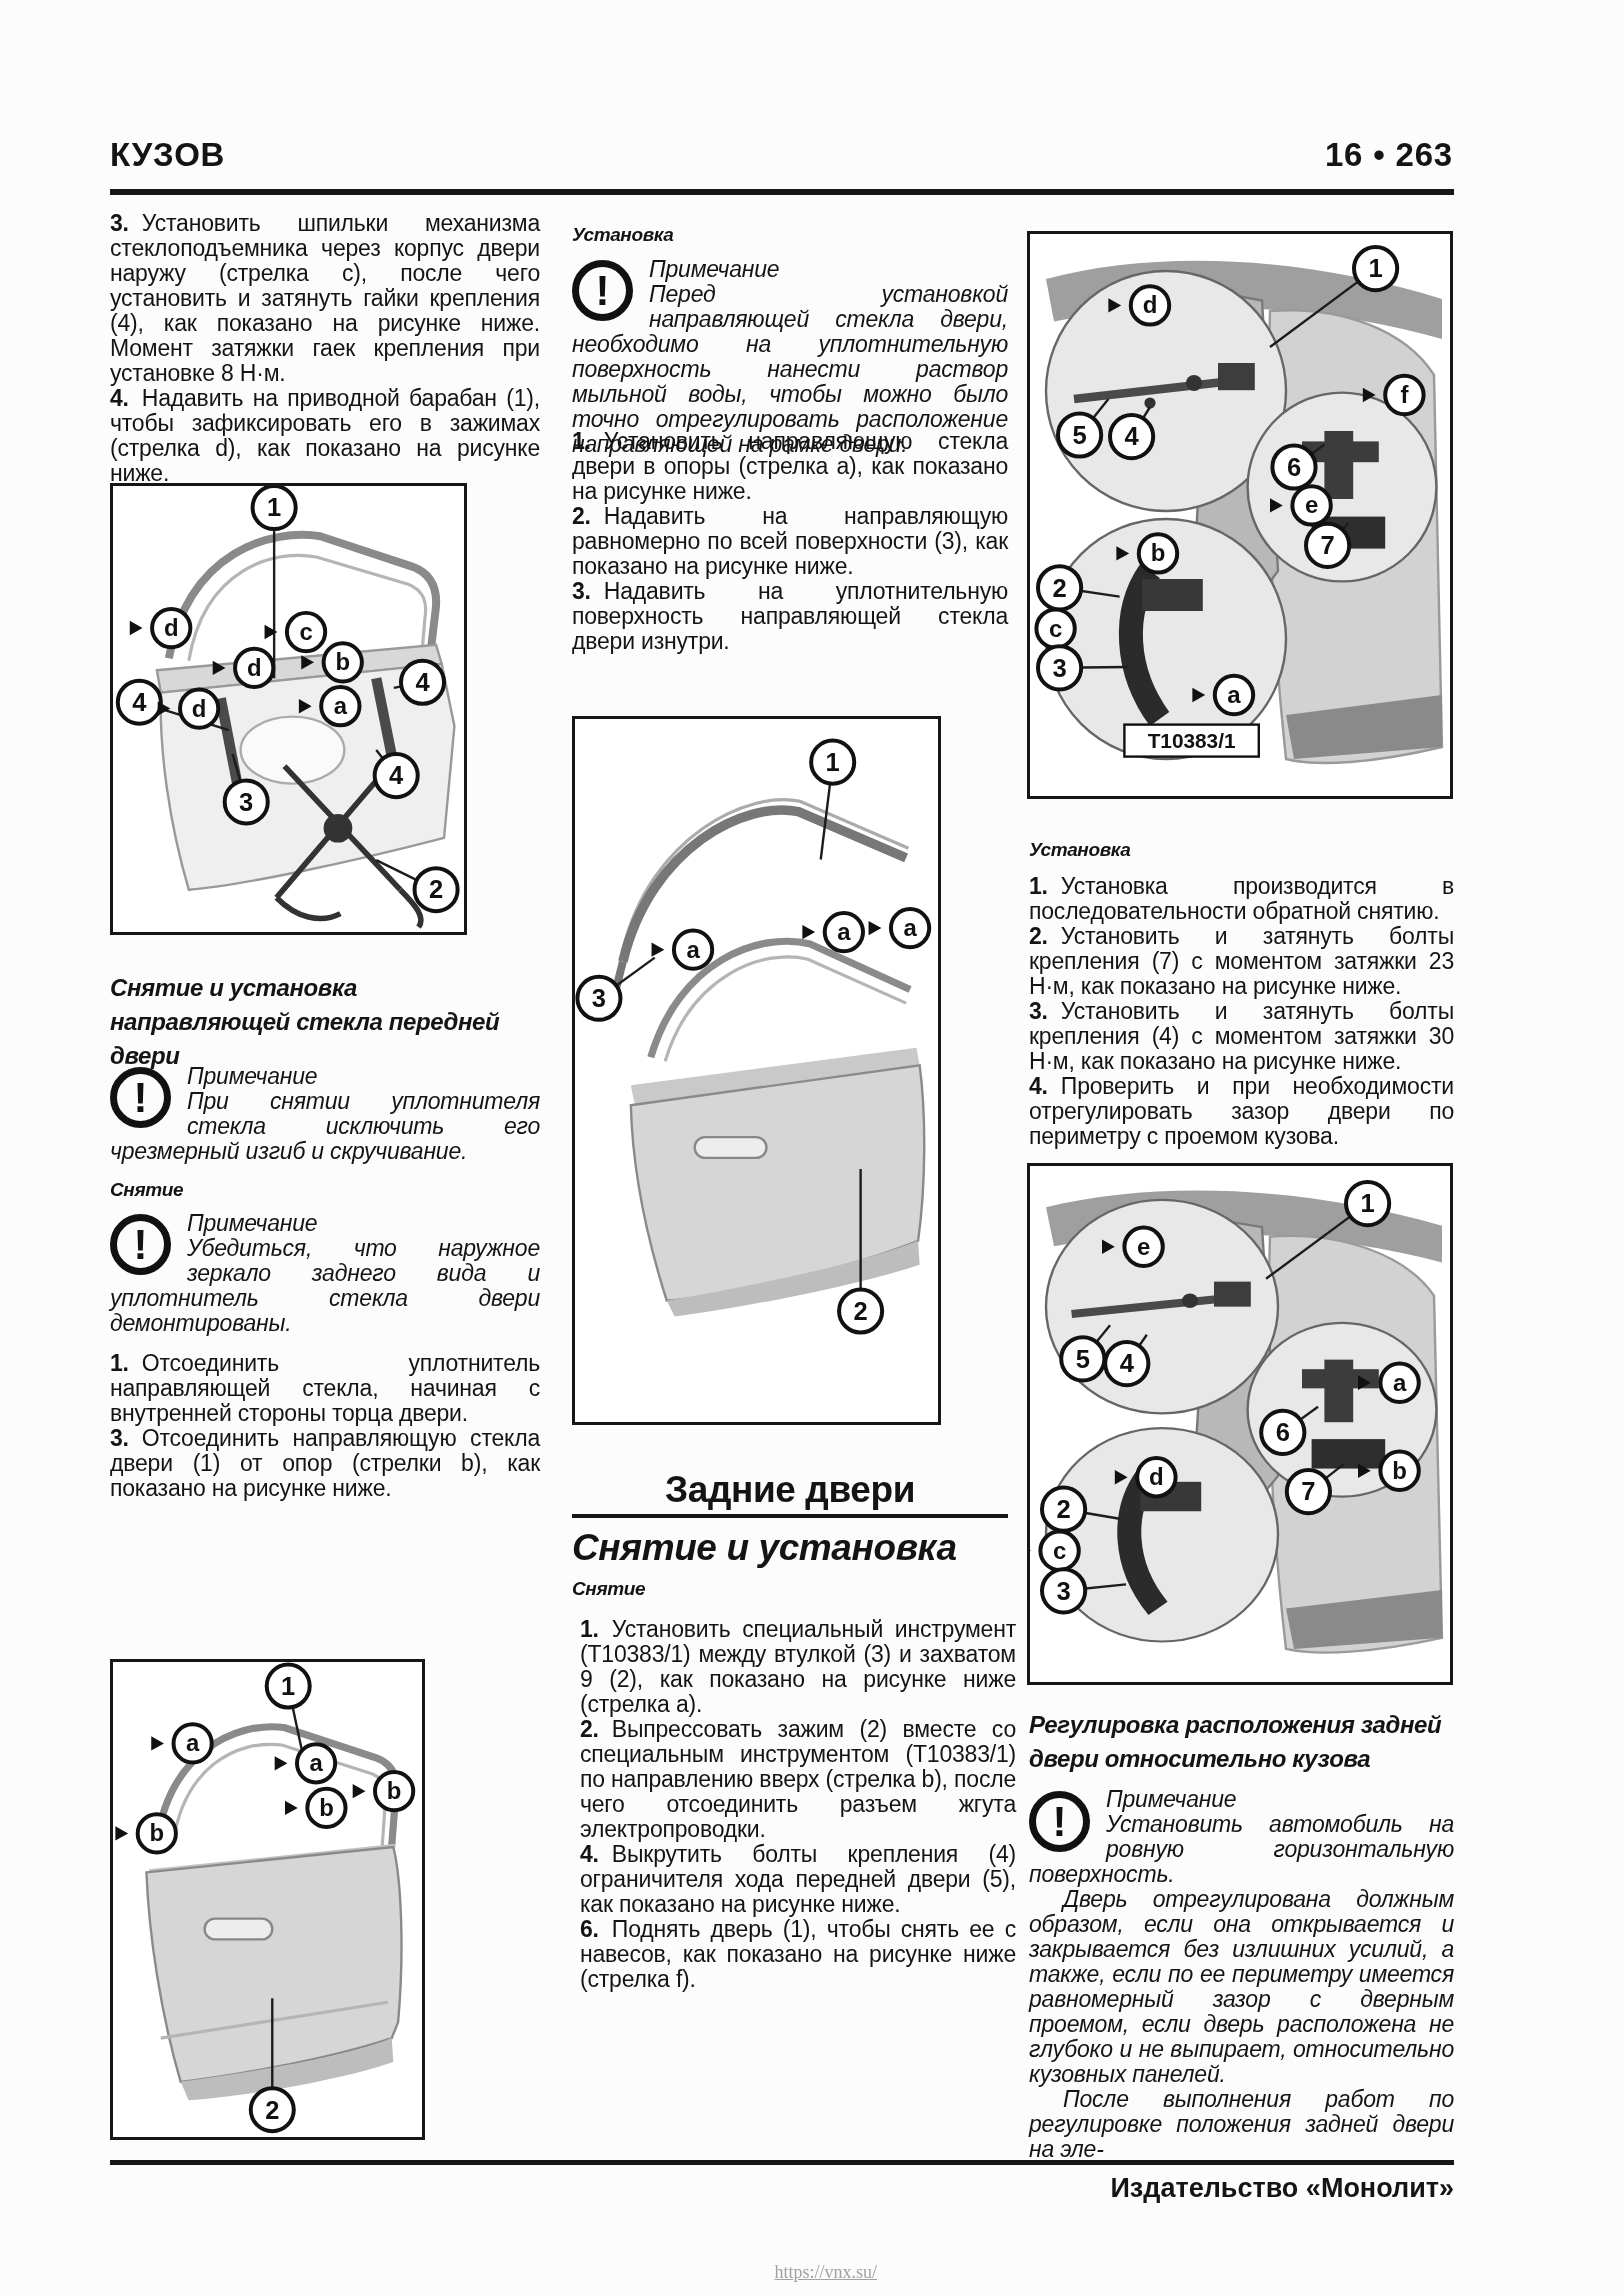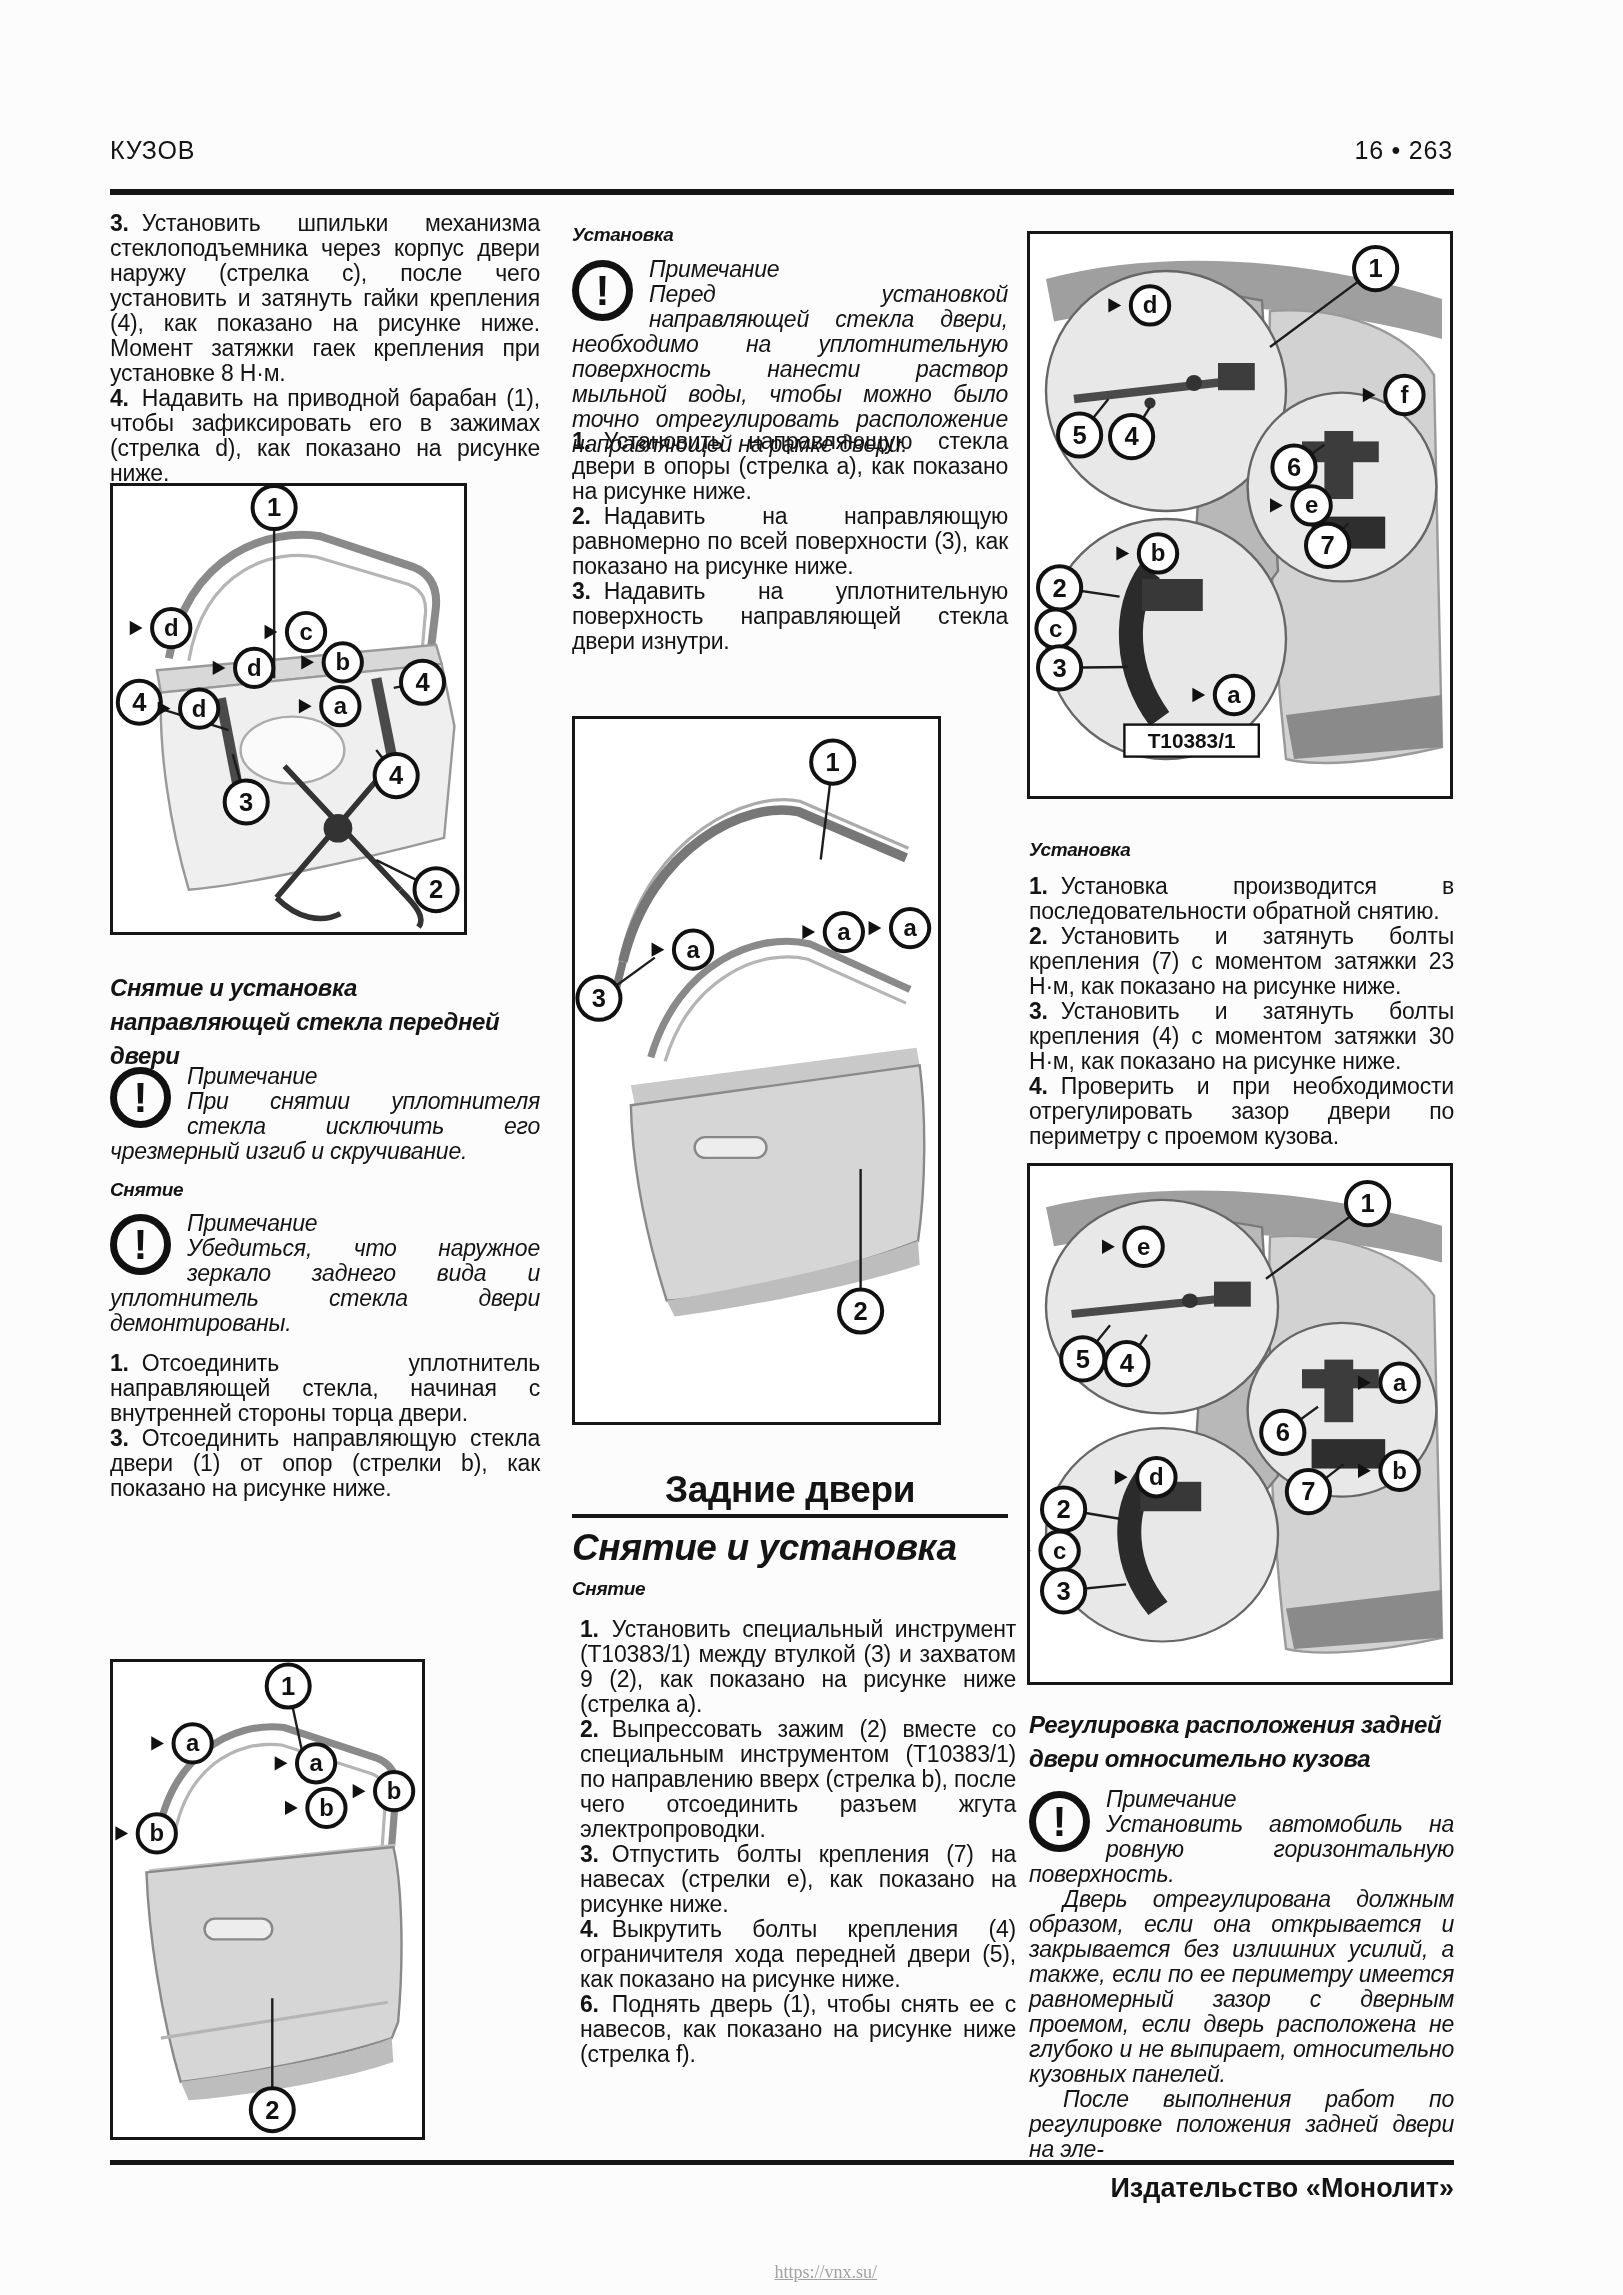--- a/index.html
+++ b/index.html
@@ -1,19 +1,19 @@
 <!DOCTYPE html>
 <html style="font-size:13px"><head>
 <meta charset="utf-8">
 <style>
   html,body{margin:0;padding:0;background:#6f6f6f;}
   .page{position:relative;width:1624px;height:2295px;background:#fcfcfc;
         font-family:"Liberation Sans",sans-serif;color:#141414;overflow:hidden;}
   .abs{position:absolute;}
-  .hdr{font-size:25px;font-weight:normal;letter-spacing:0.8px;}
+  .hdr{font-size:33px;font-weight:bold;letter-spacing:0.8px;}
   .rule{background:#161616;}
   .body-col{font-size:23px;line-height:25px;text-align:justify;letter-spacing:-0.2px;}
   .step{margin:0;}
   .step .n{font-weight:bold;margin-right:13px;}
   .h-sec{font-style:italic;font-weight:bold;font-size:24px;line-height:34px;letter-spacing:-0.4px;}
   .h-sub{font-style:italic;font-weight:bold;font-size:19px;line-height:28px;letter-spacing:-0.4px;}
   .h-chap{font-weight:bold;font-size:37px;line-height:39px;letter-spacing:-0.4px;}
   .note{font-style:italic;}
   .note .ttl{margin:0 0 0 0;}
   .noteicon{float:left;width:47px;height:47px;border:7.3px solid #111;border-radius:50%;
@@ -244,21 +244,20 @@
 
   <div class="abs h-chap" style="left:572px;top:1470px;width:436px;text-align:center;">Задние двери</div>
   <div class="abs rule" style="left:572px;top:1514px;width:436px;height:4px;"></div>
 
   <div class="abs h-sec" style="left:572px;top:1531px;width:436px;font-size:37px;">Снятие и установка</div>
   <div class="abs h-sub" style="left:572px;top:1575px;width:436px;">Снятие</div>
 
   <div class="abs body-col" style="left:564px;top:1617px;width:436px;margin-left:16px;">
     <p class="step"><b class="n">1.</b><span>Установить специальный инструмент (Т10383/1) между втулкой (3) и захватом 9 (2), как показано на рисунке ниже (стрелка a).</span></p>
     <p class="step"><b class="n">2.</b><span>Выпрессовать зажим (2) вместе со специальным инструментом (Т10383/1) по направлению вверх (стрелка b), после чего отсоединить разъем жгута электропроводки.</span></p>
-    <p class="step"><b class="n">3.</b><span>Отпустить болты крепления (7) на навесах (стрелки e), как показано на рисунке ниже.</span></p>
     <p class="step"><b class="n">4.</b><span>Выкрутить болты крепления (4) ограничителя хода передней двери (5), как показано на рисунке ниже.</span></p>
     <p class="step"><b class="n">6.</b><span>Поднять дверь (1), чтобы снять ее с навесов, как показано на рисунке ниже (стрелка f).</span></p>
   </div>
 
   <div class="figframe" style="left:1027px;top:231px;width:426px;height:568px;">
     <svg viewBox="0 0 525 700">
       <path d="M20,55 C160,18 340,26 515,80 L515,130 C360,85 170,80 30,108 Z" fill="#9f9f9f"></path>
       <path d="M300,95 C390,88 470,120 505,175 L515,640 C430,660 360,665 320,655 C300,470 295,280 300,95 Z" fill="#d2d2d2" stroke="#9a9a9a" stroke-width="3"></path>
       <path d="M225,70 L290,82 L310,420 L250,500 L205,420 Z" fill="#b8b8b8" stroke="#7a7a7a" stroke-width="3"></path>
       <path d="M120,120 C180,100 240,105 260,115 L270,240 L140,260 Z" fill="#707070"></path>

